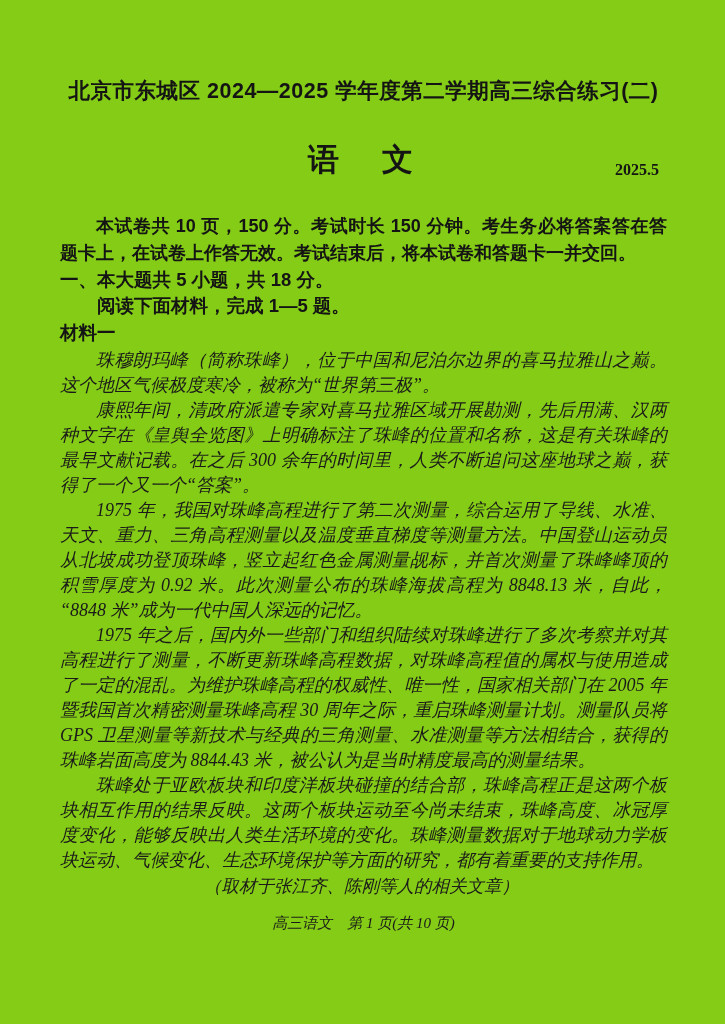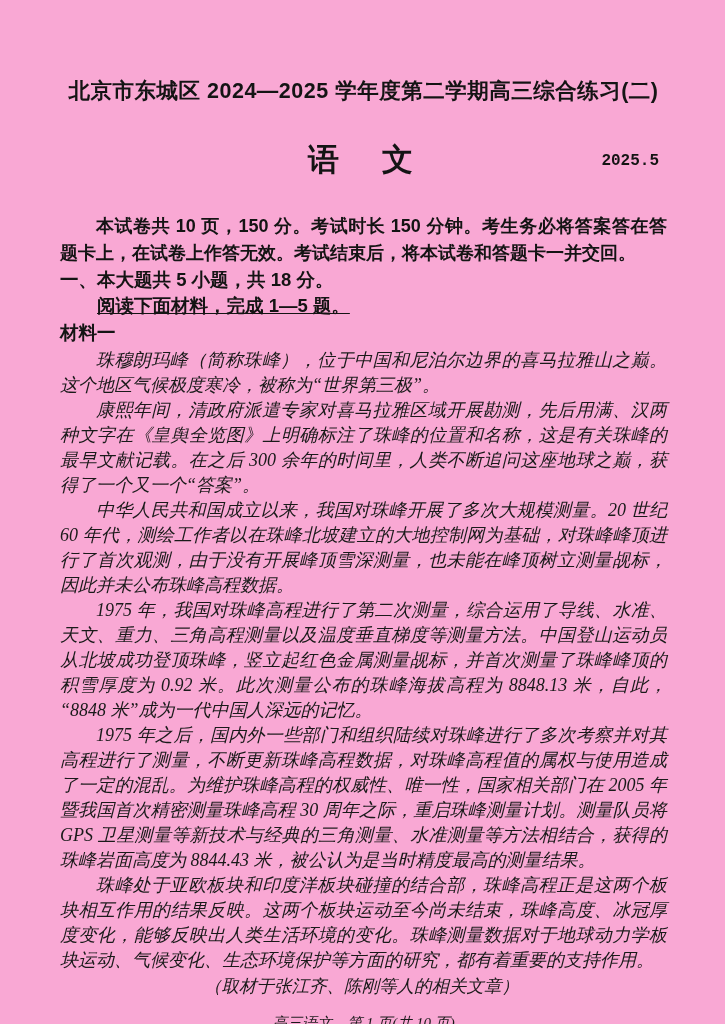--- a/index.html
+++ b/index.html
@@ -2,21 +2,21 @@
 <html lang="zh"><head>
 <meta charset="utf-8">
 <style>
   * { box-sizing: border-box; }
   html, body { margin: 0; padding: 0; background: #ffffff; }
   .page {
     position: relative;
     width: 725px;
     height: 1024px;
     margin: 0 auto;
-    background: #f9a8d4;
+    background: #84cc16;
     color: #141414;
     font-family: "Liberation Serif", "DejaVu Serif", serif;
     overflow: hidden;
     padding: 76px 58px 12px 60px;
   }
   
   .exam-title {
     text-align: center;
     font-size: 21.5px;
     font-weight: 700;
@@ -32,24 +32,24 @@
   .subject-title {
     text-align: center;
     font-size: 31px;
     font-weight: 700;
     letter-spacing: 6px;
     font-family: "Liberation Sans", "DejaVu Sans", sans-serif;
   }
   .exam-date {
     position: absolute;
     right: 8px;
-    bottom: 13px;
+    bottom: 4px;
     font-size: 16px;
     font-weight: 600;
-    font-family: Liberation Mono, monospace;
+    font-family: Liberation Serif, serif;
   }
   
   .exam-instructions {
     margin-top: 30px;
     font-size: 18px;
     line-height: 27px;
     font-weight: 600;
     text-indent: 2em;
     text-align: justify;
     font-family: "Liberation Sans", "DejaVu Sans", sans-serif;
@@ -60,21 +60,20 @@
     line-height: 26px;
     font-weight: 700;
     font-family: "Liberation Sans", "DejaVu Sans", sans-serif;
   }
   .reading-instruction {
     font-size: 18.5px;
     line-height: 26px;
     font-weight: 700;
     text-indent: 2em;
     font-family: "Liberation Sans", "DejaVu Sans", sans-serif;
-    text-decoration: underline;
   }
   .material-title {
     text-align: left;
     font-size: 18.5px;
     line-height: 24px;
     font-weight: 700;
     margin-top: 2px;
     font-family: "Liberation Sans", "DejaVu Sans", sans-serif;
   }
   
@@ -122,21 +121,20 @@
 
   <div class="section-heading">一、本大题共 5 小题，共 18 分。</div>
 
   <div class="reading-instruction">阅读下面材料，完成 1—5 题。</div>
 
   <div class="material-title">材料一</div>
 
   <div class="material-body">
     <p>珠穆朗玛峰（简称珠峰），位于中国和尼泊尔边界的喜马拉雅山之巅。这个地区气候极度寒冷，被称为“世界第三极”。</p>
     <p>康熙年间，清政府派遣专家对喜马拉雅区域开展勘测，先后用满、汉两种文字在《皇舆全览图》上明确标注了珠峰的位置和名称，这是有关珠峰的最早文献记载。在之后 300 余年的时间里，人类不断追问这座地球之巅，获得了一个又一个“答案”。</p>
-    <p>中华人民共和国成立以来，我国对珠峰开展了多次大规模测量。20 世纪 60 年代，测绘工作者以在珠峰北坡建立的大地控制网为基础，对珠峰峰顶进行了首次观测，由于没有开展峰顶雪深测量，也未能在峰顶树立测量觇标，因此并未公布珠峰高程数据。</p>
     <p>1975 年，我国对珠峰高程进行了第二次测量，综合运用了导线、水准、天文、重力、三角高程测量以及温度垂直梯度等测量方法。中国登山运动员从北坡成功登顶珠峰，竖立起红色金属测量觇标，并首次测量了珠峰峰顶的积雪厚度为 0.92 米。此次测量公布的珠峰海拔高程为 8848.13 米，自此，“8848 米”成为一代中国人深远的记忆。</p>
     <p>1975 年之后，国内外一些部门和组织陆续对珠峰进行了多次考察并对其高程进行了测量，不断更新珠峰高程数据，对珠峰高程值的属权与使用造成了一定的混乱。为维护珠峰高程的权威性、唯一性，国家相关部门在 2005 年暨我国首次精密测量珠峰高程 30 周年之际，重启珠峰测量计划。测量队员将 GPS 卫星测量等新技术与经典的三角测量、水准测量等方法相结合，获得的珠峰岩面高度为 8844.43 米，被公认为是当时精度最高的测量结果。</p>
     <p>珠峰处于亚欧板块和印度洋板块碰撞的结合部，珠峰高程正是这两个板块相互作用的结果反映。这两个板块运动至今尚未结束，珠峰高度、冰冠厚度变化，能够反映出人类生活环境的变化。珠峰测量数据对于地球动力学板块运动、气候变化、生态环境保护等方面的研究，都有着重要的支持作用。</p>
     <div class="attribution">（取材于张江齐、陈刚等人的相关文章）</div>
   </div>
 
   <div class="page-footer">高三语文　第 1 页(共 10 页)</div>
 
 </div>
 

